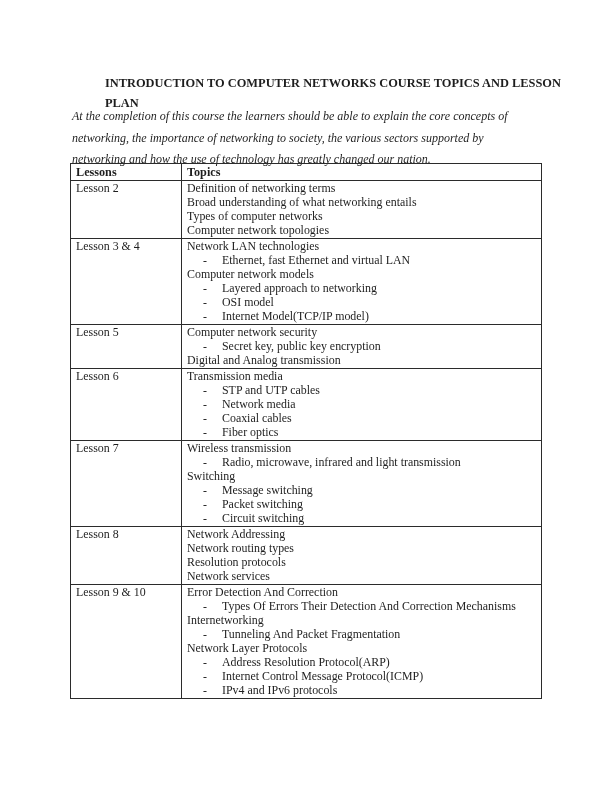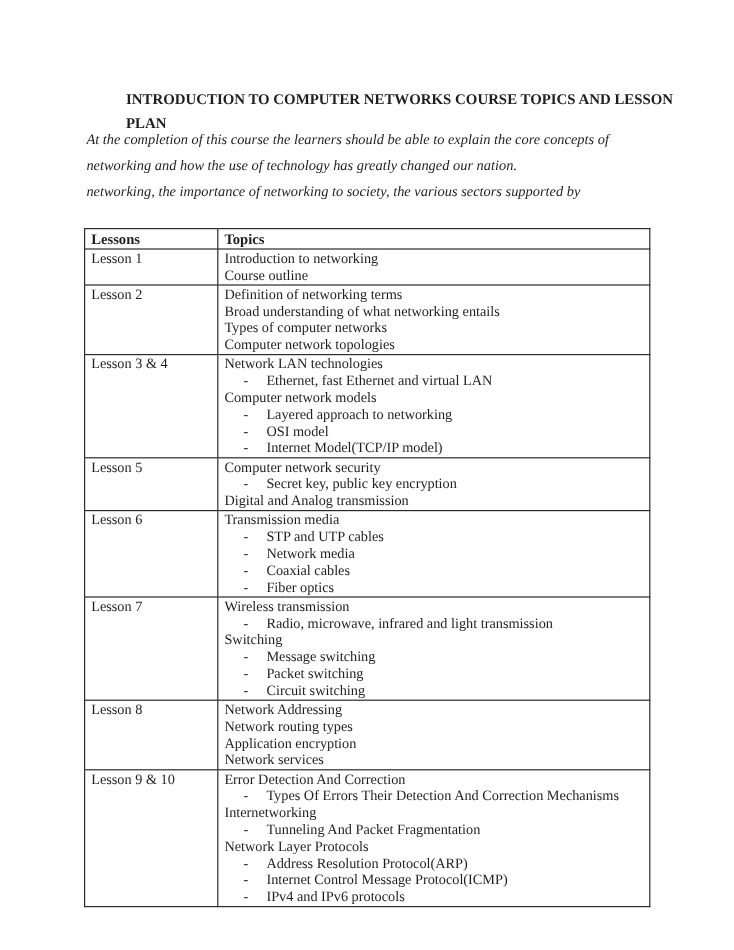--- a/index.html
+++ b/index.html
@@ -23,21 +23,20 @@
     position: absolute; left: 72px; top: 106px; width: 482px;
     font-size: 12px; line-height: 21.6px;
   }
   .intro div { white-space: nowrap; font-style: italic; }
 
   table.lessons-table {
     position: absolute; left: 70px; top: 163px;
     width: 471px; table-layout: fixed;
     border-collapse: collapse;
     font-size: 11.9px;
-    margin-top: 27px;
   }
   .lessons-table col.c1 { width: 111px; }
   .lessons-table col.c2 { width: 360px; }
   .lessons-table th, .lessons-table td {
     border: 1px solid #2b2b2b;
     vertical-align: top;
     padding: 0 3px 1px 5px;
     line-height: 14px;
     overflow: hidden;
   }
@@ -55,43 +54,36 @@
 
 <div class="page">
 
   <div class="doc-title">
     <div>INTRODUCTION TO COMPUTER NETWORKS COURSE TOPICS AND LESSON</div>
     <div>PLAN</div>
   </div>
 
   <div class="intro">
     <div>At the completion of this course the learners should be able to explain the core concepts of</div>
+    <div>networking, the importance of networking to society, the various sectors supported by</div>
     <div>networking and how the use of technology has greatly changed our nation.</div>
-    <div>networking, the importance of networking to society, the various sectors supported by</div>
   </div>
 
   <table class="lessons-table">
     <colgroup>
       <col class="c1">
       <col class="c2">
     </colgroup>
     <thead>
       <tr>
         <th>Lessons</th>
         <th>Topics</th>
       </tr>
     </thead>
     <tbody>
-        <tr>
-          <td class="lesson-cell">Lesson 1</td>
-          <td class="topics-cell">
-            <div class="topic-line">Introduction to networking</div>
-            <div class="topic-line">Course outline</div>
-          </td>
-        </tr>
         <tr>
           <td class="lesson-cell">Lesson 2</td>
           <td class="topics-cell">
             <div class="topic-line">Definition of networking terms</div>
             <div class="topic-line">Broad understanding of what networking entails</div>
             <div class="topic-line">Types of computer networks</div>
             <div class="topic-line">Computer network topologies</div>
           </td>
         </tr>
         <tr>
@@ -132,21 +124,21 @@
             <div class="topic-line bullet"><span class="dash">-</span><span>Message switching</span></div>
             <div class="topic-line bullet"><span class="dash">-</span><span>Packet switching</span></div>
             <div class="topic-line bullet"><span class="dash">-</span><span>Circuit switching</span></div>
           </td>
         </tr>
         <tr>
           <td class="lesson-cell">Lesson 8</td>
           <td class="topics-cell">
             <div class="topic-line">Network Addressing</div>
             <div class="topic-line">Network routing types</div>
-            <div class="topic-line">Application encryption</div>
+            <div class="topic-line">Resolution protocols</div>
             <div class="topic-line">Network services</div>
           </td>
         </tr>
         <tr>
           <td class="lesson-cell">Lesson 9 &amp; 10</td>
           <td class="topics-cell">
             <div class="topic-line">Error Detection And Correction</div>
             <div class="topic-line bullet"><span class="dash">-</span><span>Types Of Errors Their Detection And Correction Mechanisms</span></div>
             <div class="topic-line">Internetworking</div>
             <div class="topic-line bullet"><span class="dash">-</span><span>Tunneling And Packet Fragmentation</span></div>

